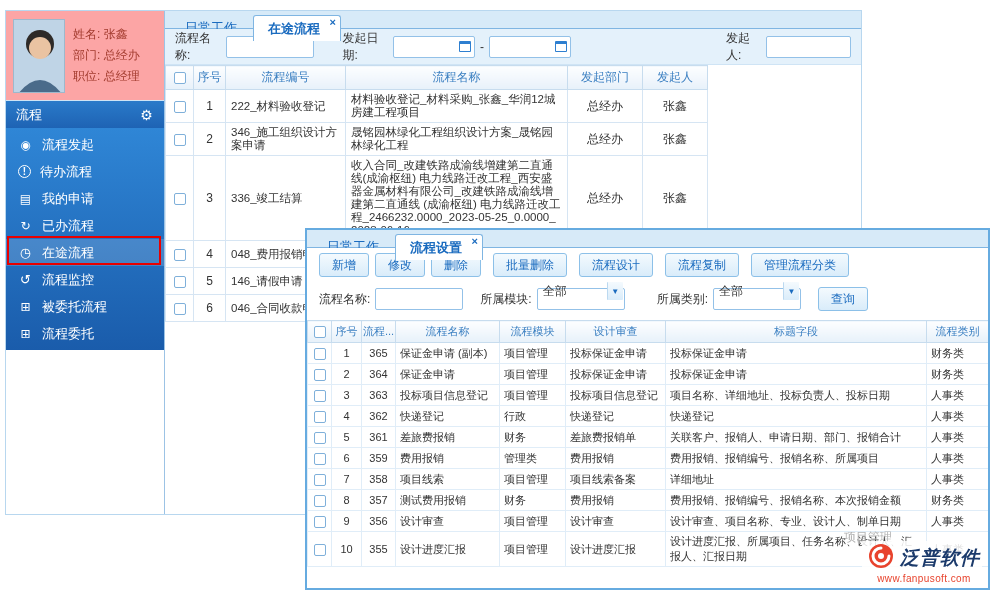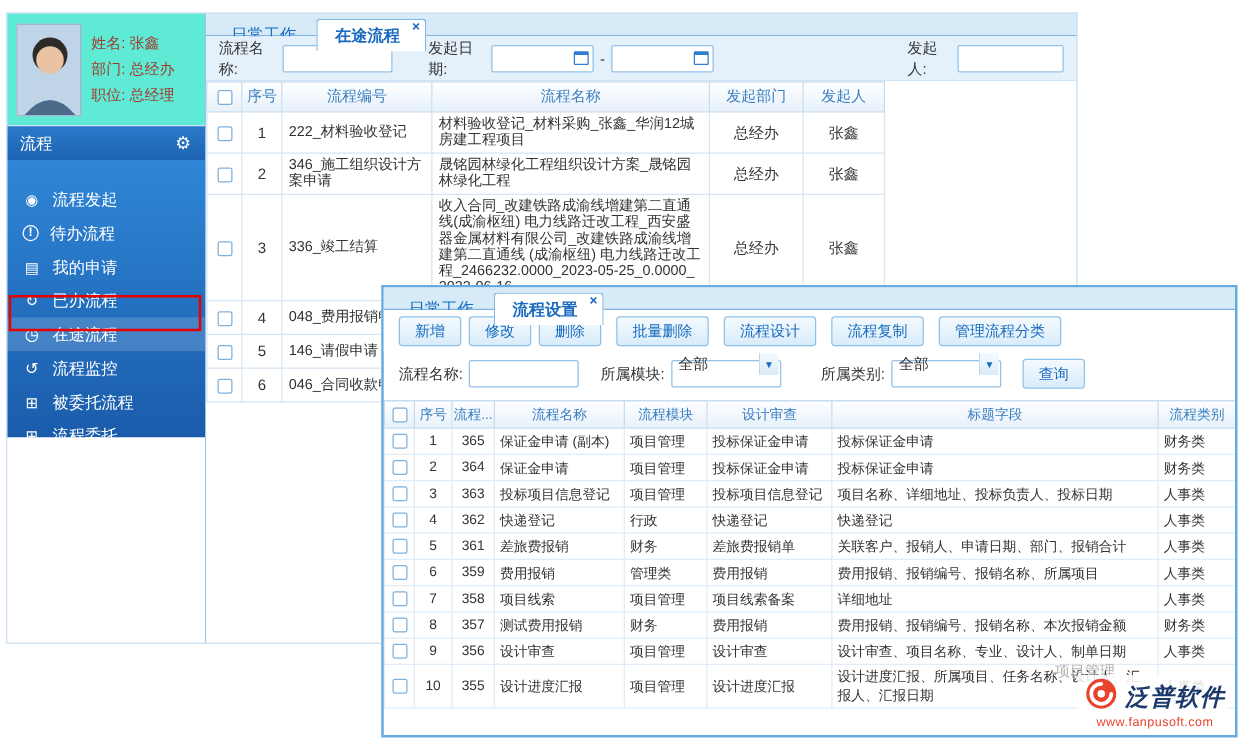--- a/index.html
+++ b/index.html
@@ -4,27 +4,27 @@
 <style>
   *{margin:0;padding:0;box-sizing:border-box}
   html,body{width:1000px;height:600px;overflow:hidden;background:#fff;
     font-family:"Liberation Sans","DejaVu Sans",sans-serif}
   .canvas{position:relative;width:1000px;height:600px}
 
   
   .win1{position:absolute;left:5px;top:10px;width:857px;height:505px;background:#fff;
     border:1px solid #b8d7ef;display:flex;z-index:1}
   .w1-left{width:158px;flex:none;display:flex;flex-direction:column;position:relative}
-  .profile{height:90px;background:#5eead4;display:flex;align-items:center;padding:7px;gap:8px;
+  .profile{height:90px;background:#fca5a5;display:flex;align-items:center;padding:7px;gap:8px;
     border-bottom:1px solid #cfe4f5}
   .avatar{width:52px;height:74px;flex:none;border:1px solid #9db8cc;background:#c7d8e8;overflow:hidden}
   .pinfo{font-size:12px;color:#a23b2e;line-height:21px;white-space:nowrap}
   .side-header{height:27px;background:linear-gradient(#2a7ac9,#1e63b4);color:#fff;display:flex;
     align-items:center;justify-content:space-between;padding:0 10px;font-size:13px;font-weight:normal}
-  .side-menu{height:222px;background:linear-gradient(180deg,#2f86d6,#1a5cab);padding-top:18px}
+  .side-menu{height:222px;background:linear-gradient(180deg,#2f86d6,#1a5cab);padding-top:3px}
   .side-fill{flex:1;background:#fff}
   .side-item{height:27px;display:flex;align-items:center;gap:9px;padding:0 12px;color:#fff;
     font-size:13px;cursor:pointer}
   .side-item.sel{background:rgba(255,255,255,.16)}
   .sicon{width:15px;display:inline-flex;justify-content:center;align-items:center;font-size:12px;flex:none}
   [data-icon="gear"]::before{content:"⚙";font-size:14px}
   [data-icon="broadcast"]::before{content:"◉"}
   [data-icon="doc"]::before{content:"▤"}
   [data-icon="alert"]::before{content:"!"}
   .sicon[data-icon="alert"]{border:1px solid #fff;border-radius:50%;width:13px;height:13px;

